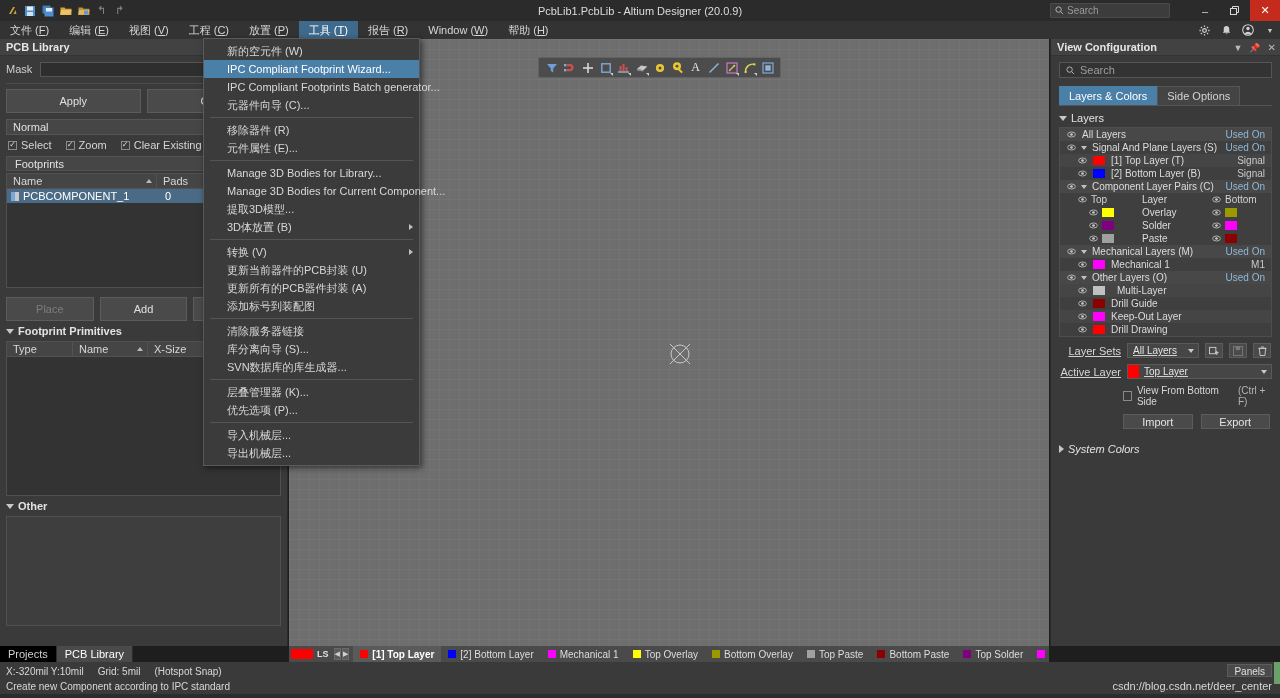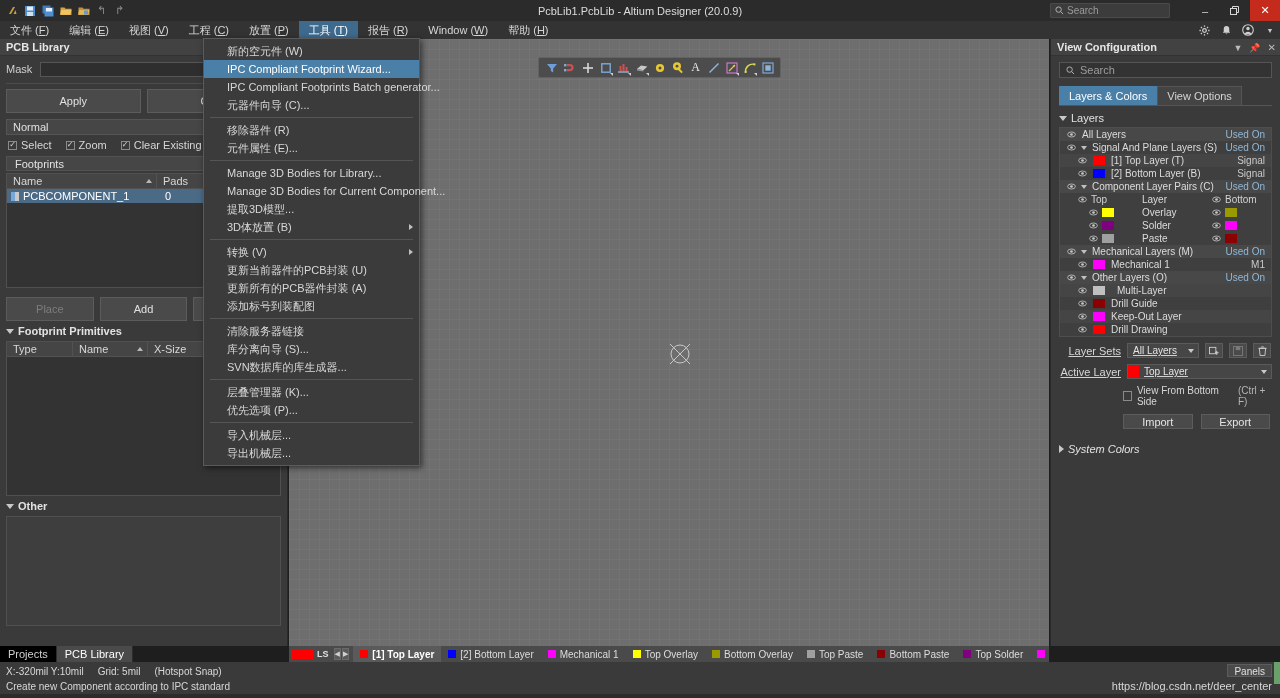--- a/index.html
+++ b/index.html
@@ -554,21 +554,21 @@
     <div class="rp-search">
       <svg width="9" height="9" viewBox="0 0 10 10">
           <circle cx="4" cy="4" r="3" fill="none" stroke="#b0b0b0" stroke-width="1.1"></circle>
           <line x1="6.2" y1="6.2" x2="9" y2="9" stroke="#b0b0b0" stroke-width="1.1"></line>
         </svg>
       <span class="ph">Search</span>
     </div>
 
     <div class="rp-tabs">
       <div class="rp-tab active">Layers &amp; Colors</div>
-      <div class="rp-tab">View Options</div>
+      <div class="rp-tab">Side Options</div>
     </div>
 
     <div class="rp-sec">
       <span class="tri"></span>
       <span>Layers</span>
     </div>
 
     <div class="layerlist">
 
       <div class="ll-row hdr">
@@ -877,18 +877,18 @@
   </div>
 
   <div class="statusbar">
     <div class="sb-line1">
       <span>X:-320mil Y:10mil</span>
       <span>Grid: 5mil</span>
       <span>(Hotspot Snap)</span>
     </div>
     <div class="sb-line2">Create new Component according to IPC standard</div>
     <div class="panels-btn">Panels</div>
-    <div class="watermark">https://blog.csdn.net/deer_center</div>
+    <div class="watermark">csdn://blog.csdn.net/deer_center</div>
   </div>
   <div class="scroll-v"></div>
   <div class="sb-bottom"></div>
 
 </div>
 
 </body></html>

